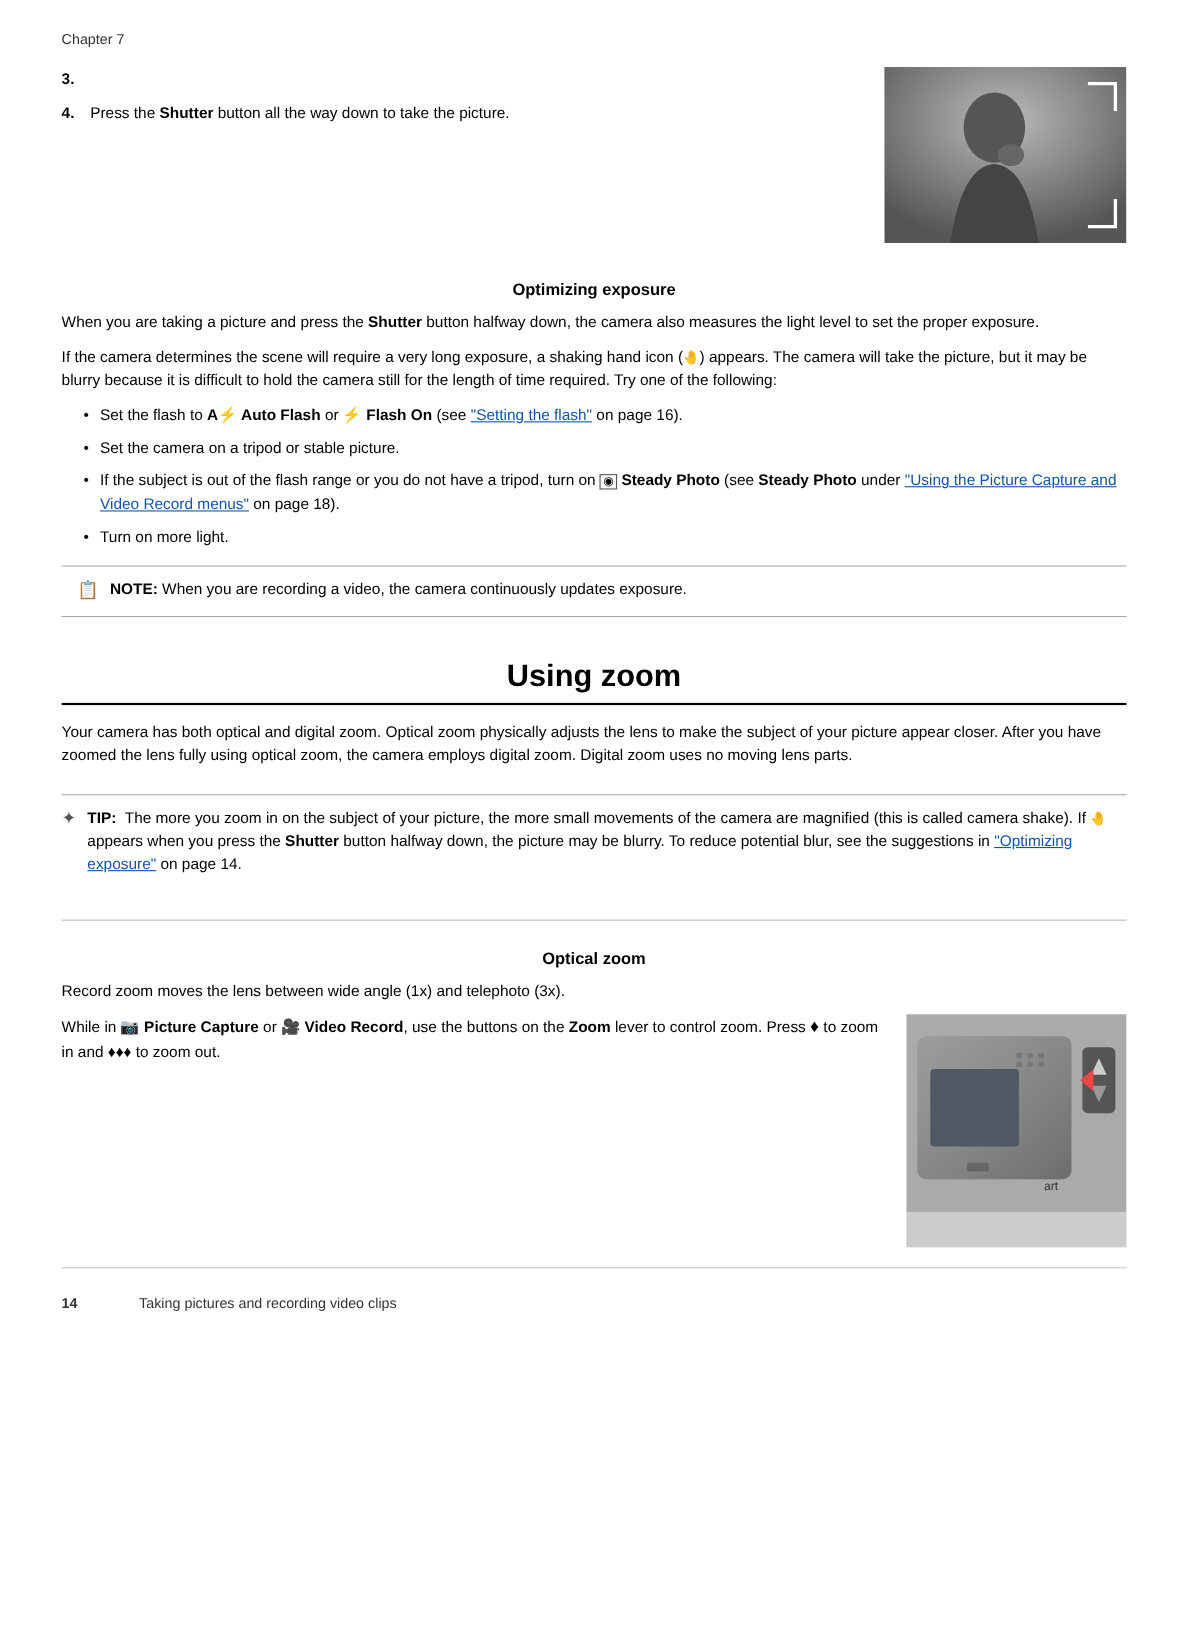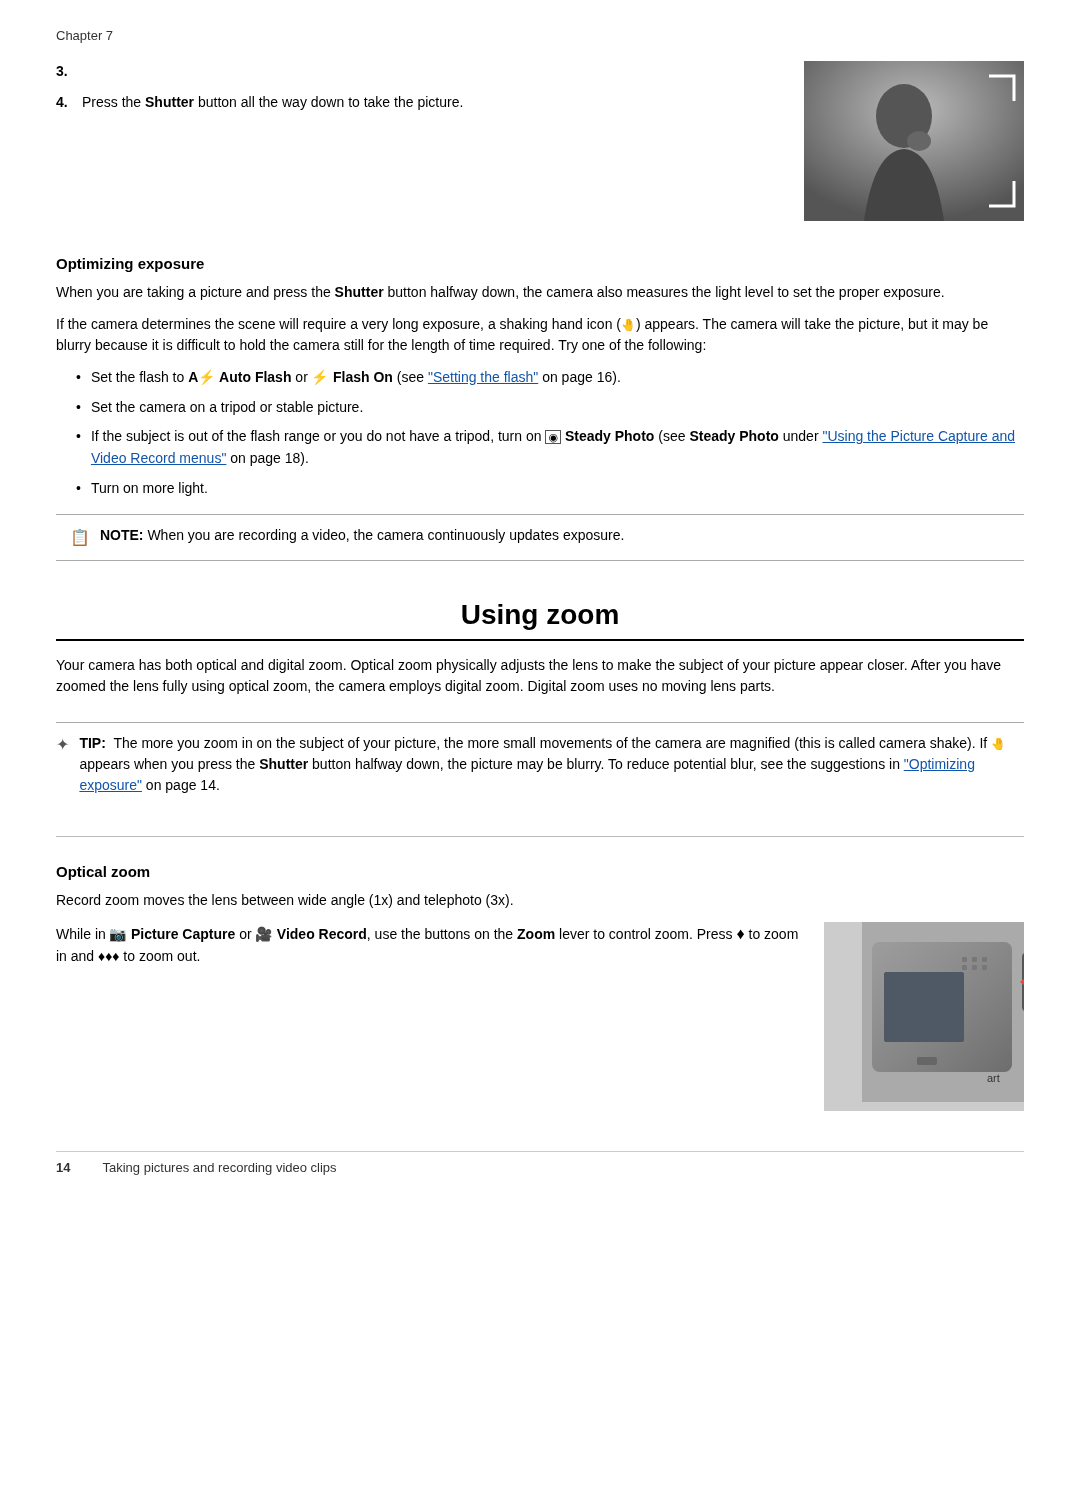--- a/index.html
+++ b/index.html
@@ -53,20 +53,21 @@
       background: linear-gradient(135deg, #555 0%, #888 40%, #aaa 60%, #666 100%);
       display: flex;
       align-items: center;
       justify-content: center;
     }
     .section-heading {
       font-size: 15px;
       font-weight: bold;
       margin-bottom: 10px;
       margin-top: 10px;
+      text-align: center;
     }
     p {
       line-height: 1.55;
       margin-bottom: 10px;
     }
     .bullet-list {
       list-style: none;
       padding-left: 20px;
       margin-bottom: 10px;
     }
@@ -125,33 +126,32 @@
     .optical-zoom-section {
       display: flex;
       gap: 20px;
       margin-top: 8px;
     }
     .optical-zoom-text {
       flex: 1;
     }
     .camera-image {
       width: 200px;
-      height: 189px;
+      height: 212px;
       flex-shrink: 0;
       background: #ccc;
       position: relative;
       overflow: hidden;
-      padding-left: 38px;
     }
     .footer {
-      margin-top: 40px;
+      margin-top: 18px;
       border-top: 1px solid #ccc;
-      padding-top: 8px;
-      display: flex;
-      gap: 32px;
+      padding-top: 24px;
+      display: flex;
+      gap: 56px;
       font-size: 13px;
       color: #333;
     }
     .footer-page {
       font-weight: bold;
     }
     hr.divider {
       border: none;
       border-top: 1px solid #bbb;
       margin: 16px 0;

